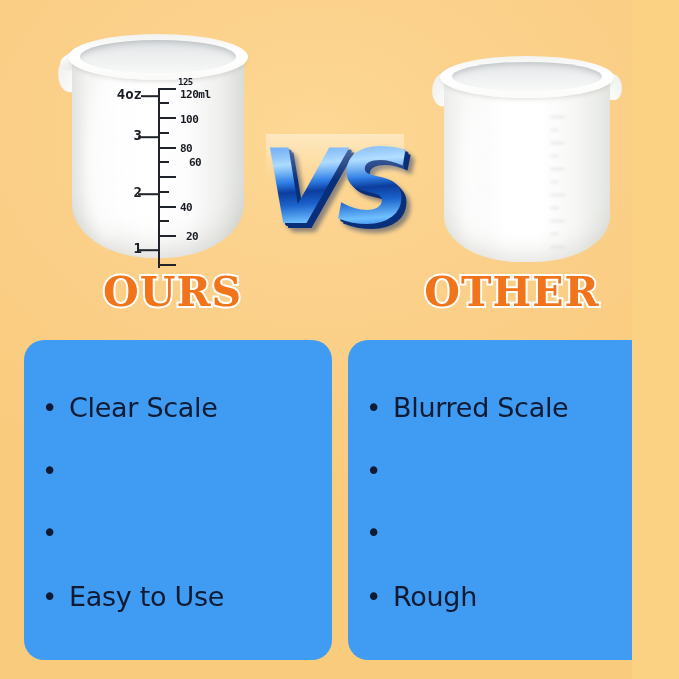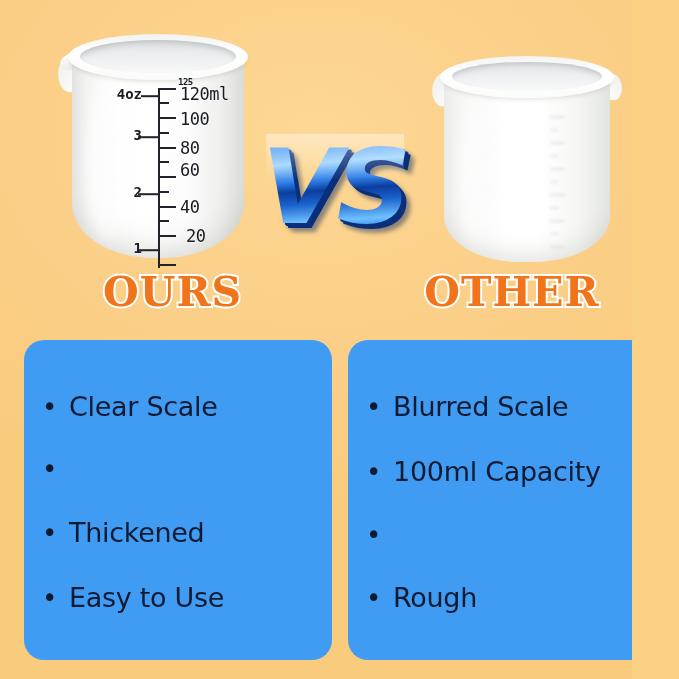--- a/index.html
+++ b/index.html
@@ -118,22 +118,22 @@
     height: 2px;
     background: #20242a;
   }
   .tick.major { width: 18px; }
   .tick.minor { width: 11px; }
 
   .ml-label {
     position: absolute;
     left: 22px;
     font-family: "DejaVu Sans Mono", monospace;
-    font-size: 17px;
-    font-weight: 400;
+    font-size: 11px;
+    font-weight: 700;
     color: #181c22;
     letter-spacing: -0.5px;
     white-space: nowrap;
     transform: translateY(-50%);
     text-shadow: 0 1px 0 rgba(255,255,255,0.6);
   }
   .ml-label.small {
     font-size: 9px;
     font-weight: 700;
     left: 20px;
@@ -358,21 +358,21 @@
       <div class="tick minor" style="top:103px;"></div>
       <div class="tick major" style="top:118px;"></div>
       <div class="tick minor" style="top:132px;"></div>
       <div class="tick major" style="top:147px;"></div>
       <div class="tick major" style="top:176px;"></div>
 
       <div class="ml-label small" style="top:-6px;">125</div>
       <div class="ml-label" style="top:6px;">120ml</div>
       <div class="ml-label" style="top:31px;">100</div>
       <div class="ml-label" style="top:60px;">80</div>
-      <div class="ml-label" style="top:82px;">60</div>
+      <div class="ml-label" style="top:74px;margin-left:9px;">60</div>
       <div class="ml-label" style="top:119px;">40</div>
       <div class="ml-label" style="top:148px;margin-left:6px;">20</div>
 
       <div class="oz-label" style="top:6px;">4oz</div>
       <div class="oz-lead" style="top:8px; left:-17px; width:17px;"></div>
 
       <div class="oz-label" style="top:47px;">3</div>
       <div class="oz-lead" style="top:49px; left:-20px; width:20px;"></div>
 
       <div class="oz-label" style="top:104px;">2</div>
@@ -417,36 +417,34 @@
   <div id="box-ours" class="feature-box">
     <div class="feature-item">
       <span class="bullet">•</span>
       <span>Clear Scale</span>
     </div>
     <div class="feature-item">
       <span class="bullet">•</span>
     </div>
     <div class="feature-item">
       <span class="bullet">•</span>
-      <span>Thickened</span>
     </div>
     <div class="feature-item">
       <span class="bullet">•</span>
       <span>Easy to Use</span>
     </div>
   </div>
 
   <div id="box-other" class="feature-box">
     <div class="feature-item">
       <span class="bullet">•</span>
       <span>Blurred Scale</span>
     </div>
     <div class="feature-item">
       <span class="bullet">•</span>
-      <span>100ml Capacity</span>
     </div>
     <div class="feature-item">
       <span class="bullet">•</span>
     </div>
     <div class="feature-item">
       <span class="bullet">•</span>
       <span>Rough</span>
     </div>
   </div>
 

